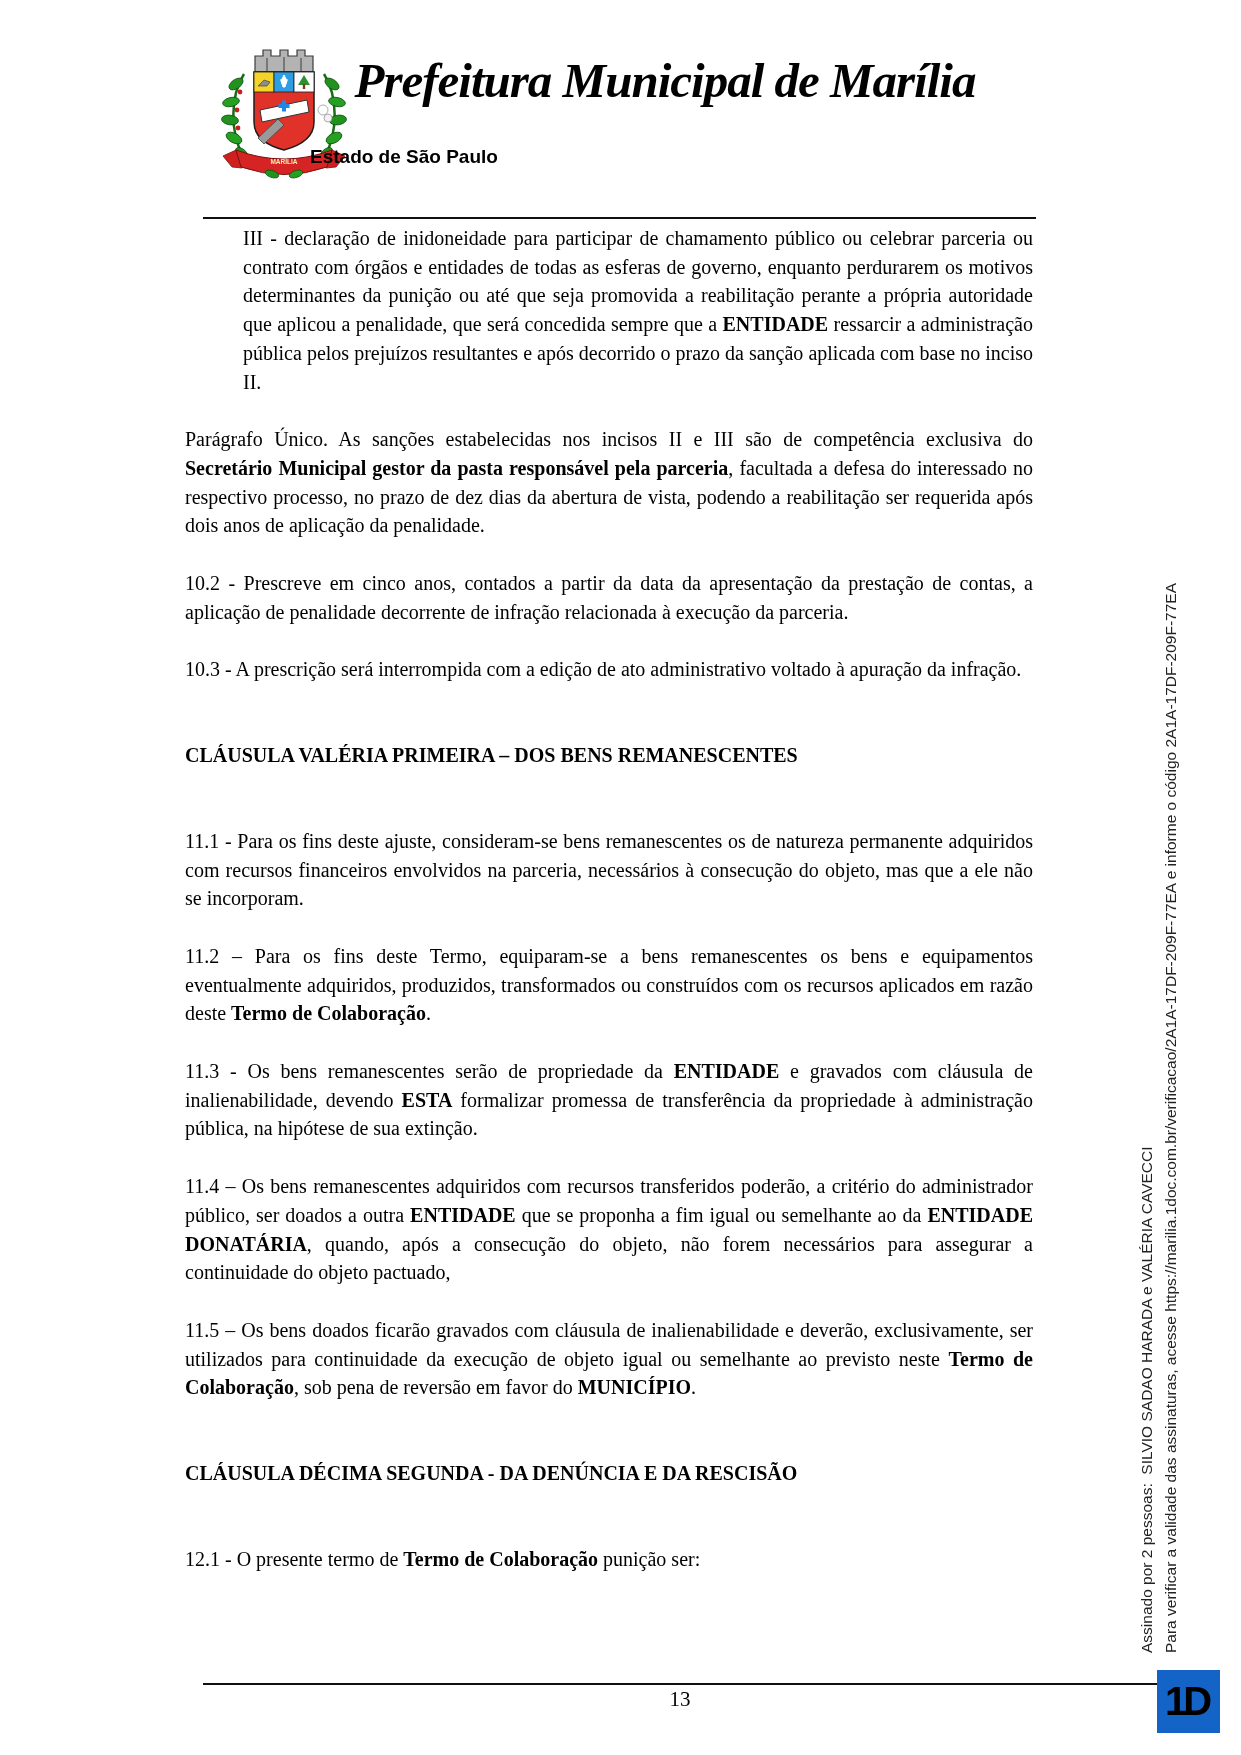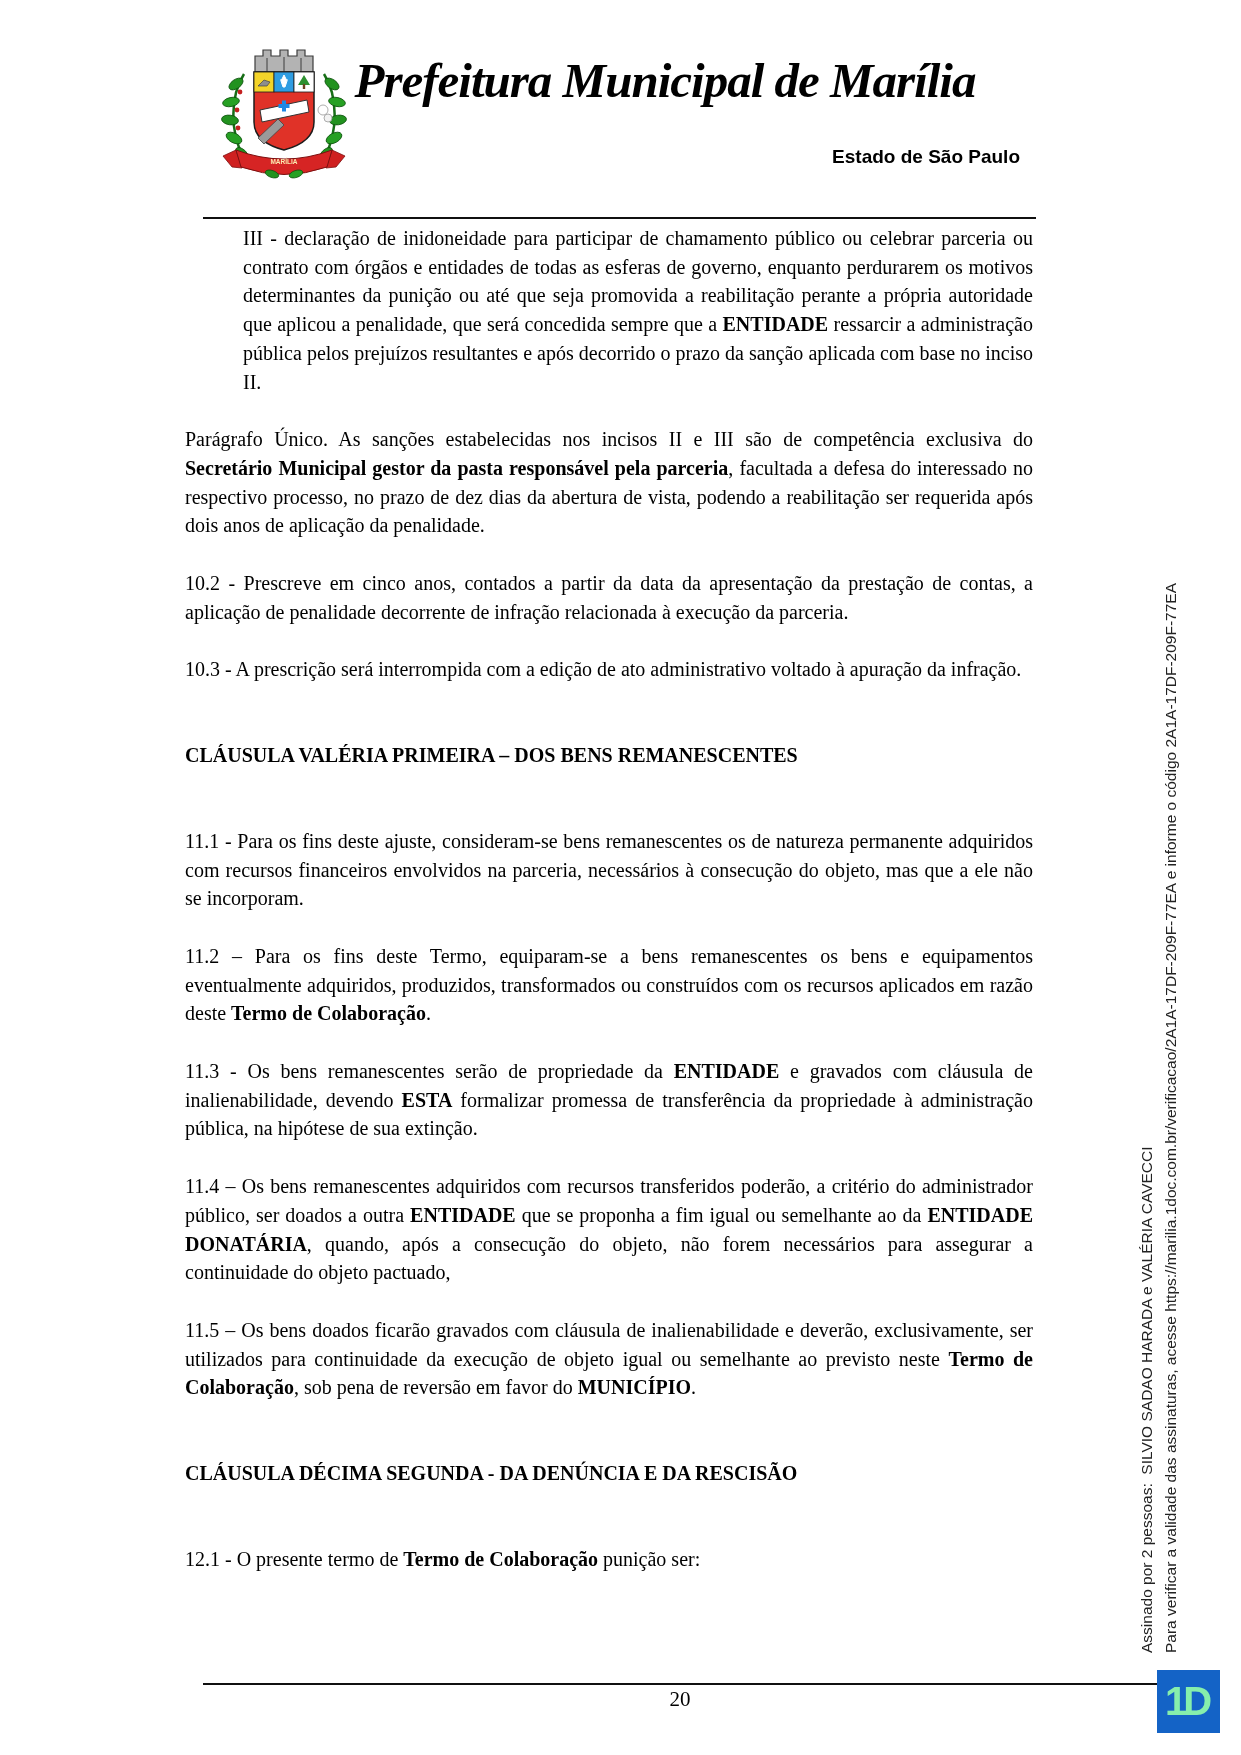--- a/index.html
+++ b/index.html
@@ -17,21 +17,21 @@
   .title {
     position: absolute; left: 310px; top: 52px; width: 710px;
     text-align: center;
     font: 700 49px "Liberation Serif", "DejaVu Serif", serif;
     font-style: italic;
     letter-spacing: -1px;
     white-space: nowrap;
   }
   .subtitle {
     position: absolute; left: 310px; top: 146px; width: 710px;
-    text-align: right;
+    text-align: left;
     font: 700 19px "Liberation Sans", "DejaVu Sans", sans-serif;
   }
   .header-rule {
     position: absolute; left: 203px; top: 217px; width: 833px;
     border-top: 2px solid #101010;
   }
   
   .doc-body {
     position: absolute; left: 185px; top: 214px; width: 848px;
     font-size: 20px; line-height: 28.7px;
@@ -64,21 +64,21 @@
     text-align: center; font-size: 21px;
   }
   .onedoc {
     position: absolute; left: 1157px; top: 1670px;
     width: 63px; height: 63px;
     background: #1463c6;
     display: flex; align-items: center; justify-content: center;
   }
   .onedoc span {
     font: 700 40px "Liberation Sans", "DejaVu Sans", sans-serif;
-    color: #86efac; letter-spacing: -4px;
+    color: #000000; letter-spacing: -4px;
     transform: translateX(-2px);
   }
 </style>
 </head>
 <body>
 
 <div class="page">
 
   <svg class="coat" width="148" height="136" viewBox="0 0 148 136" aria-hidden="true">
 
@@ -149,18 +149,18 @@
       <div class="para"><span>11.4 – Os bens remanescentes adquiridos com recursos transferidos poderão, a critério do administrador público, ser doados a outra </span><span class="b">ENTIDADE</span><span> que se proponha a fim igual ou semelhante ao da </span><span class="b">ENTIDADE DONATÁRIA</span><span>, quando, após a consecução do objeto, não forem necessários para assegurar a continuidade do objeto pactuado,</span></div>
       <div class="para"><span>11.5 – Os bens doados ficarão gravados com cláusula de inalienabilidade e deverão, exclusivamente, ser utilizados para continuidade da execução de objeto igual ou semelhante ao previsto neste </span><span class="b">Termo de Colaboração</span><span>, sob pena de reversão em favor do </span><span class="b">MUNICÍPIO</span><span>.</span></div>
       <div class="heading"><span>CLÁUSULA DÉCIMA SEGUNDA - DA DENÚNCIA E DA RESCISÃO</span></div>
       <div class="para"><span>12.1 - O presente termo de </span><span class="b">Termo de Colaboração</span><span> punição ser:</span></div>
     </main>
 
   <div class="vtext l1">Assinado por 2 pessoas:  SILVIO SADAO HARADA e VALÉRIA CAVECCI</div>
   <div class="vtext l2">Para verificar a validade das assinaturas, acesse https://marilia.1doc.com.br/verificacao/2A1A-17DF-209F-77EA e informe o código 2A1A-17DF-209F-77EA</div>
 
   <div class="footer-rule"></div>
-  <div class="page-number">20</div>
+  <div class="page-number">13</div>
   <div class="onedoc">
     <span>1D</span>
   </div>
 
 </div>
 
 </body></html>

